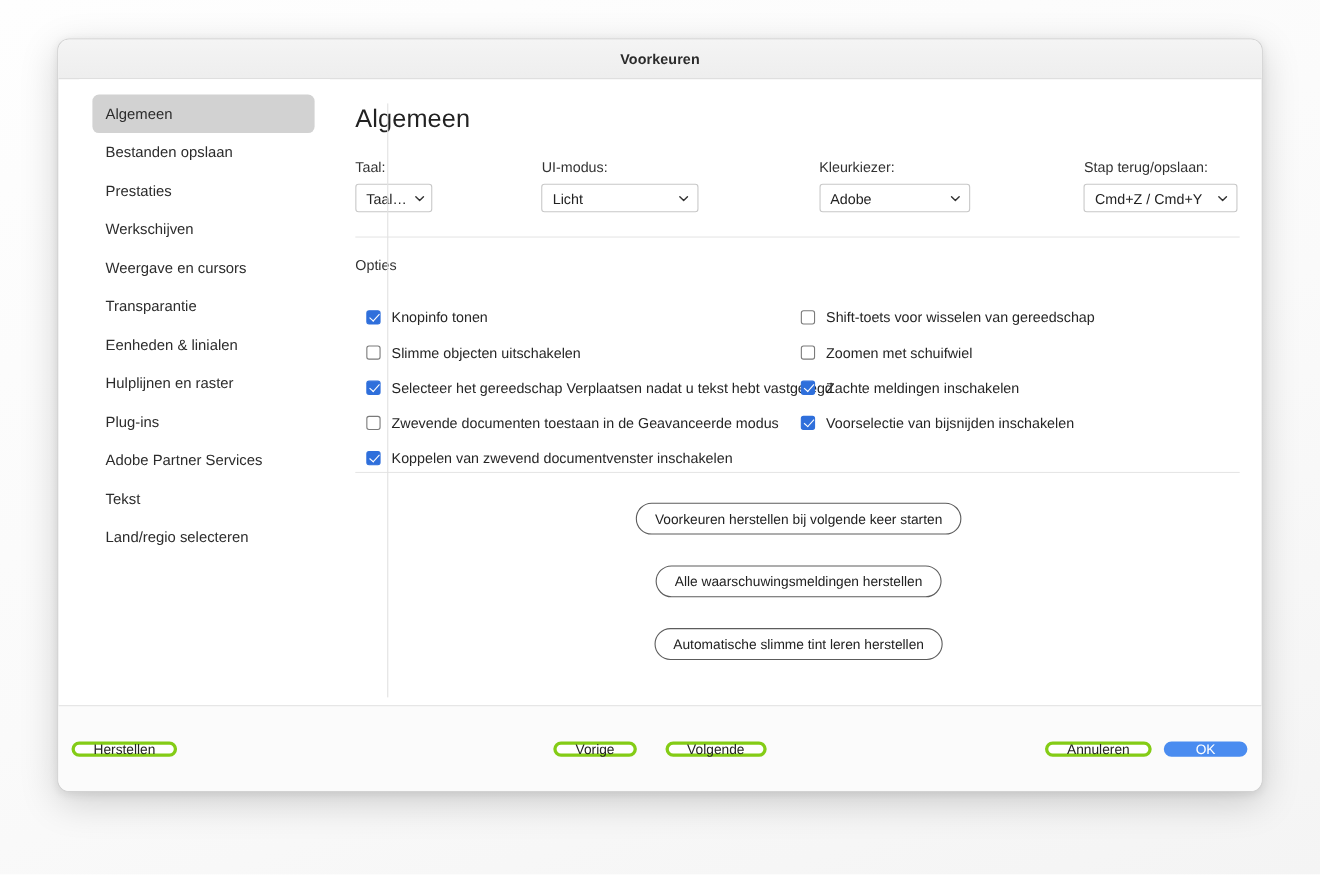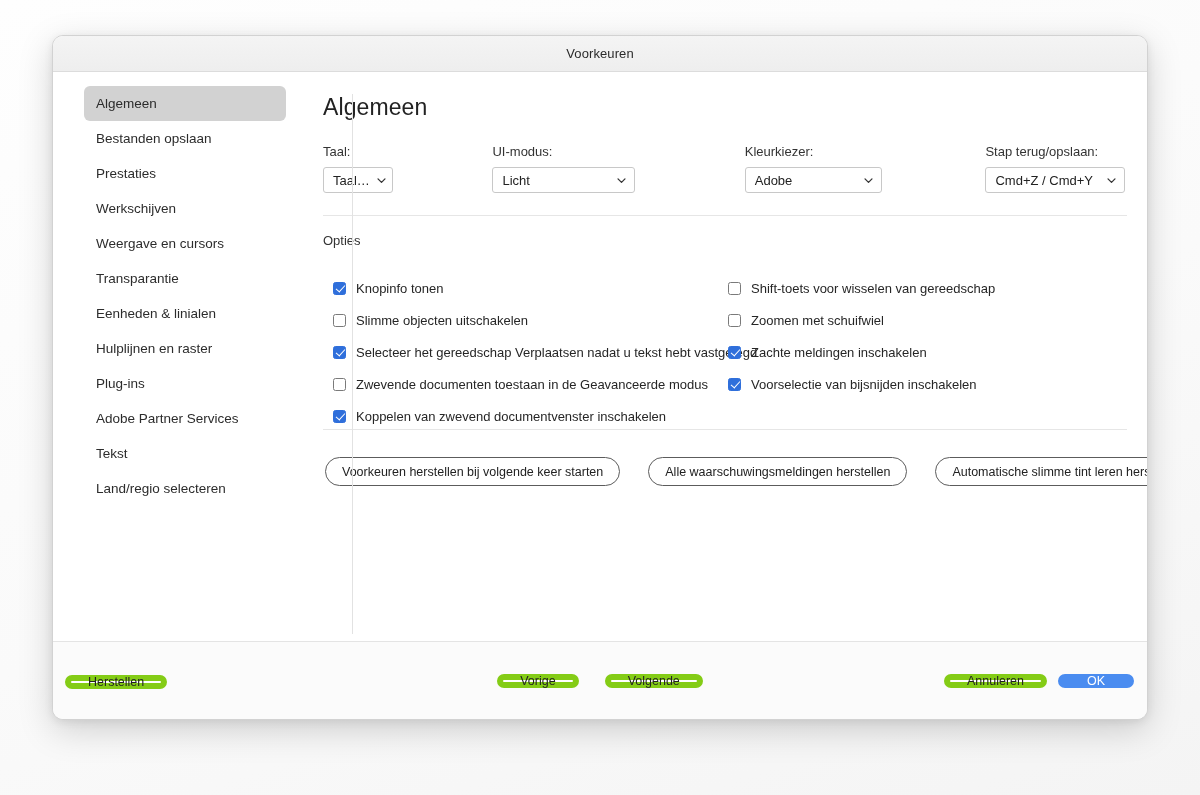--- a/index.html
+++ b/index.html
@@ -33,21 +33,21 @@
     height: 36px;
     flex: 0 0 36px;
     background: linear-gradient(180deg,#f4f4f4 0%,#eeeeee 100%);
     border-bottom: 1px solid #dcdcdc;
     display: flex;
     align-items: center;
     justify-content: center;
   }
   .titlebar .title {
     font-size: 13px;
-    font-weight: normal;
+    font-weight: bold;
     color: #2b2b2b;
     letter-spacing: .1px;
   }
 
   
   .dlg-body {
     flex: 1 1 auto;
     display: flex;
     min-height: 0;
     position: relative;
@@ -175,23 +175,24 @@
     width: 4px; height: 8px;
     border: solid #ffffff;
     border-width: 0 1.8px 1.8px 0;
     transform: rotate(42deg);
   }
   .ck-label { font-size: 13px; color: #262626; }
 
   
   .reset-row {
     display: flex;
-    align-items: flex-start;
+    align-items: center;
     margin-top: 27px;
     padding-left: 2px;
+    flex-direction: column;
   }
   .pill {
     height: 29px;
     border: 1px solid #5c5c5c;
     border-radius: 16px;
     background: #ffffff;
     color: #222222;
     font-size: 12.5px;
     font-family: "Liberation Sans", sans-serif;
     padding: 0 16px;
@@ -212,21 +213,21 @@
     position: relative;
     display: flex;
     align-items: center;
   }
   .ft-left  { position: absolute; left: 12px; }
   .ft-mid   { position: absolute; left: 0; right: 0; display: flex; justify-content: center; gap: 26px; }
   .ft-right { position: absolute; right: 13px; display: flex; gap: 11px; align-items: center; }
   .pill-sm {
     height: 14px;
     min-width: 62px;
-    border: 6px solid #84cc16;
+    border: 3px solid #84cc16;
     border-radius: 16px;
     background: #ffffff;
     color: #222222;
     font-size: 12.5px;
     font-family: "Liberation Sans", sans-serif;
     padding: 0 17px;
     display: inline-flex;
     align-items: center;
     justify-content: center;
     cursor: default;

